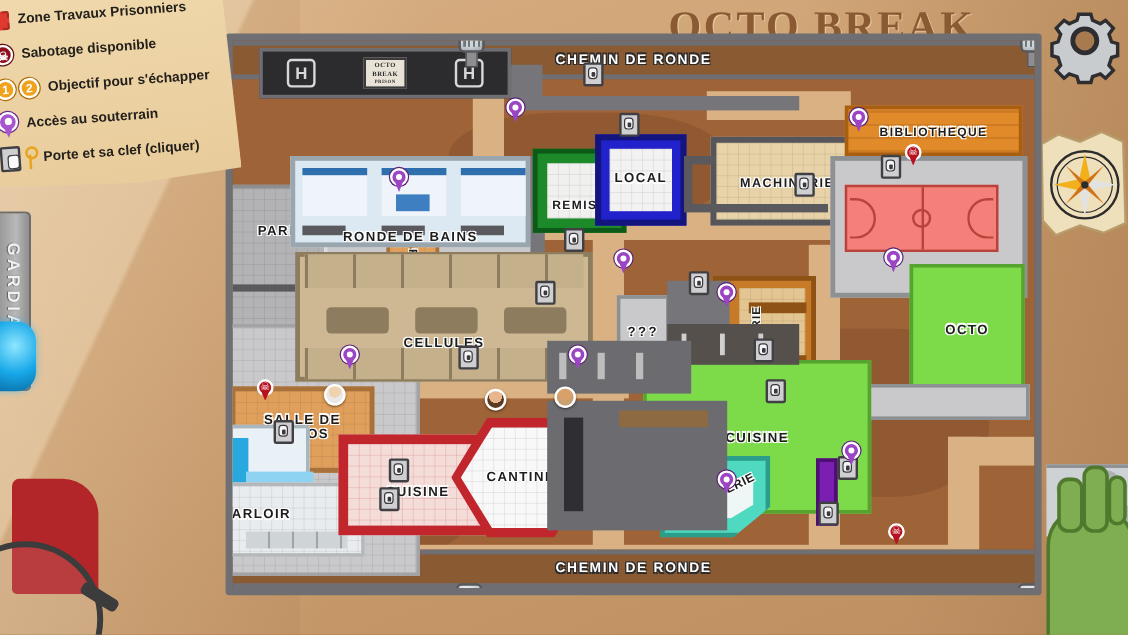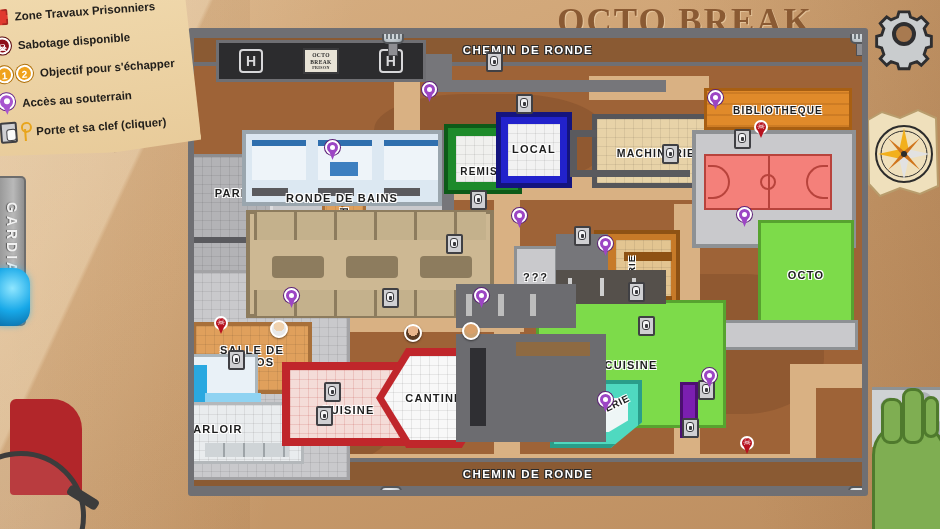--- a/index.html
+++ b/index.html
@@ -432,20 +432,21 @@
     <div class="wall-md" style="left:248px;top:96px;width:12px;height:140px;"></div>
 
     <div class="room" style="left:52px;top:176px;width:248px;height:108px;background:#cdb893;border:4px solid #8d7c5e;">
       <div style="position:absolute;left:4px;top:-2px;right:4px;height:28px;background:#b8a684;
                   background-image:repeating-linear-gradient(90deg,#8d7c5e 0 3px, #c4b18c 3px 40px);"></div>
       <div style="position:absolute;left:4px;bottom:-2px;right:4px;height:26px;background:#b8a684;
                   background-image:repeating-linear-gradient(90deg,#8d7c5e 0 3px, #c4b18c 3px 40px);"></div>
       <div style="position:absolute;left:22px;top:42px;width:52px;height:22px;background:#8d7c5e;border-radius:4px;"></div>
       <div style="position:absolute;left:96px;top:42px;width:52px;height:22px;background:#8d7c5e;border-radius:4px;"></div>
       <div style="position:absolute;left:170px;top:42px;width:52px;height:22px;background:#8d7c5e;border-radius:4px;"></div>
+      <div class="room-label" style="top:66px;">CELLULES</div>
     </div>
 
     <div class="room" style="left:-2px;top:288px;width:120px;height:72px;background:#e0a05c;border:4px solid #a8703a;">
       <div class="grid-fill"></div>
       <div class="room-label" style="top:18px;">SALLE DE REPOS</div>
     </div>
 
     <div style="position:absolute;left:-66px;top:320px;width:130px;height:68px;background:#e9f1f7;border:3px solid #aab6bd;">
       <div style="position:absolute;left:56px;top:8px;width:20px;height:48px;background:#29a8e0;"></div>
       <div style="position:absolute;left:74px;top:36px;width:56px;height:14px;background:#8fd3f2;"></div>

